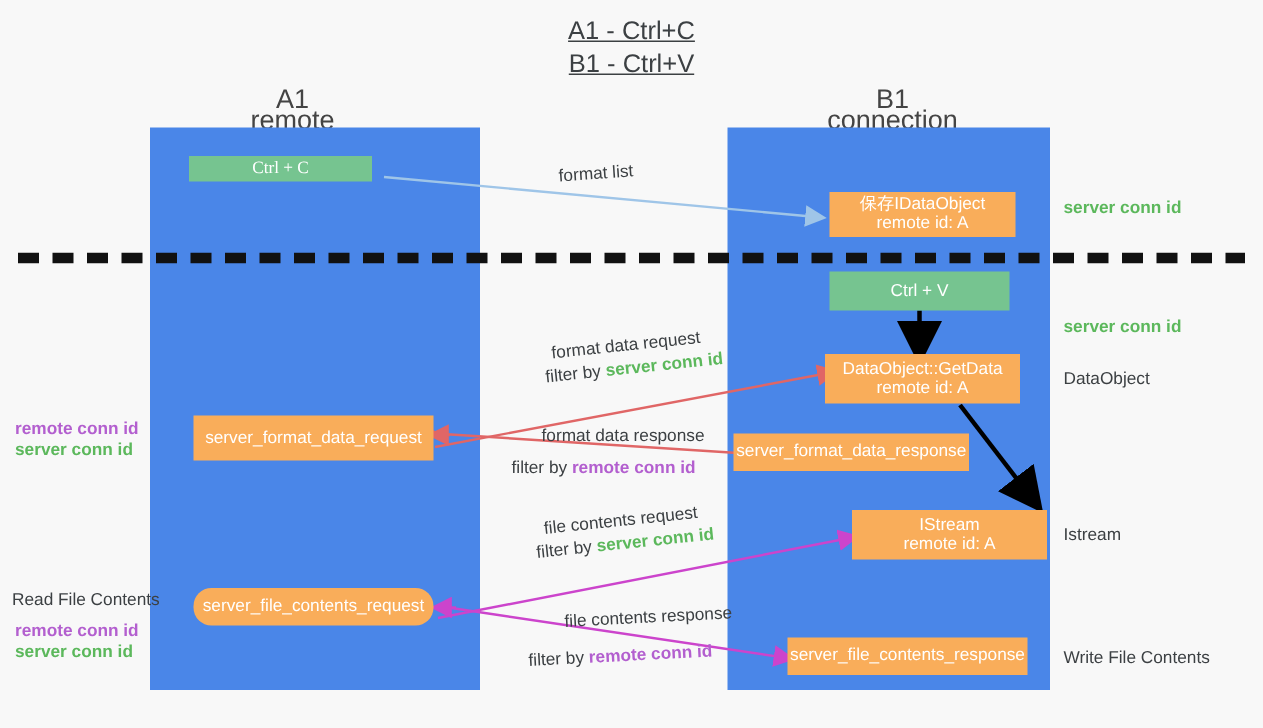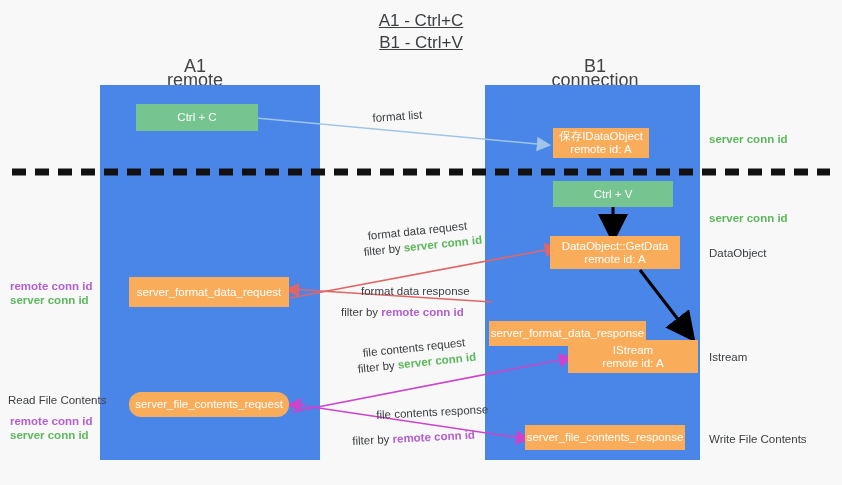--- a/index.html
+++ b/index.html
@@ -100,47 +100,47 @@
     <line x1="300" y1="290" x2="288" y2="290" stroke="#e06666" stroke-width="1.6" marker-end="url(#ar-red)"></line>
 
     <line x1="640" y1="270" x2="690" y2="335" stroke="#000000" stroke-width="3" marker-end="url(#ar-black)"></line>
 
     <line x1="292" y1="412" x2="570" y2="358" stroke="#cc44cc" stroke-width="1.6" marker-end="url(#ar-mag)"></line>
 
     <line x1="292" y1="404" x2="527" y2="439" stroke="#cc44cc" stroke-width="1.6" marker-end="url(#ar-mag)"></line>
     <line x1="304" y1="405" x2="290" y2="405" stroke="#cc44cc" stroke-width="1.6" marker-end="url(#ar-mag)"></line>
   </svg>
 
-  <div class="abs box green" style="left:136px;top:104px;width:122px;height:27px;">
+  <div class="abs box green" style="left:126px;top:104px;width:122px;height:17px;font-family:Liberation Serif, serif;">
     <span>Ctrl + C</span>
   </div>
 
   <div class="abs box orange" style="left:129px;top:277px;width:160px;height:30px;">
     <span>server_format_data_request</span>
   </div>
 
   <div class="abs box orange" style="left:129px;top:392px;width:160px;height:25px;border-radius:12px;">
     <span>server_file_contents_request</span>
   </div>
 
-  <div class="abs box orange" style="left:553px;top:128px;width:96px;height:30px;">
+  <div class="abs box orange" style="left:553px;top:128px;width:124px;height:30px;">
     <span>保存IDataObject</span>
     <span>remote id: A</span>
   </div>
 
   <div class="abs box green" style="left:553px;top:181px;width:120px;height:26px;">
     <span>Ctrl + V</span>
   </div>
 
   <div class="abs box orange" style="left:550px;top:236px;width:130px;height:33px;">
     <span>DataObject::GetData</span>
     <span>remote id: A</span>
   </div>
 
-  <div class="abs box orange" style="left:489px;top:289px;width:157px;height:25px;margin-top:32px;">
+  <div class="abs box orange" style="left:489px;top:289px;width:157px;height:25px;">
     <span>server_format_data_response</span>
   </div>
 
   <div class="abs box orange" style="left:568px;top:340px;width:130px;height:33px;">
     <span>IStream</span>
     <span>remote id: A</span>
   </div>
 
   <div class="abs box orange" style="left:525px;top:425px;width:160px;height:25px;">
     <span>server_file_contents_response</span>

